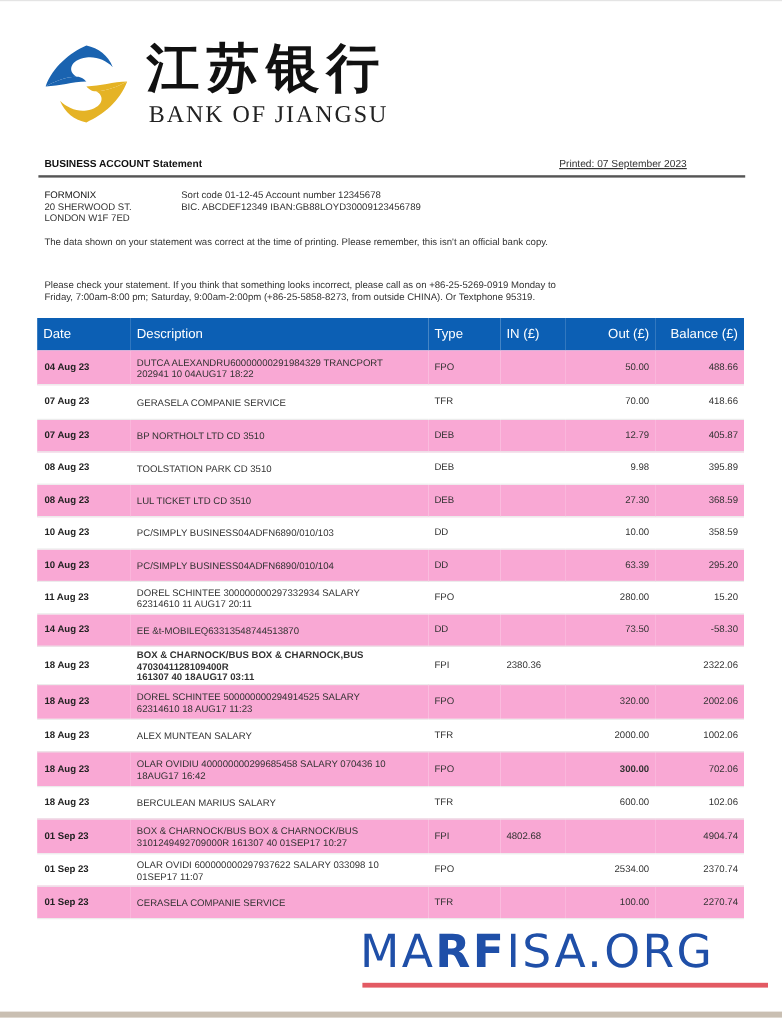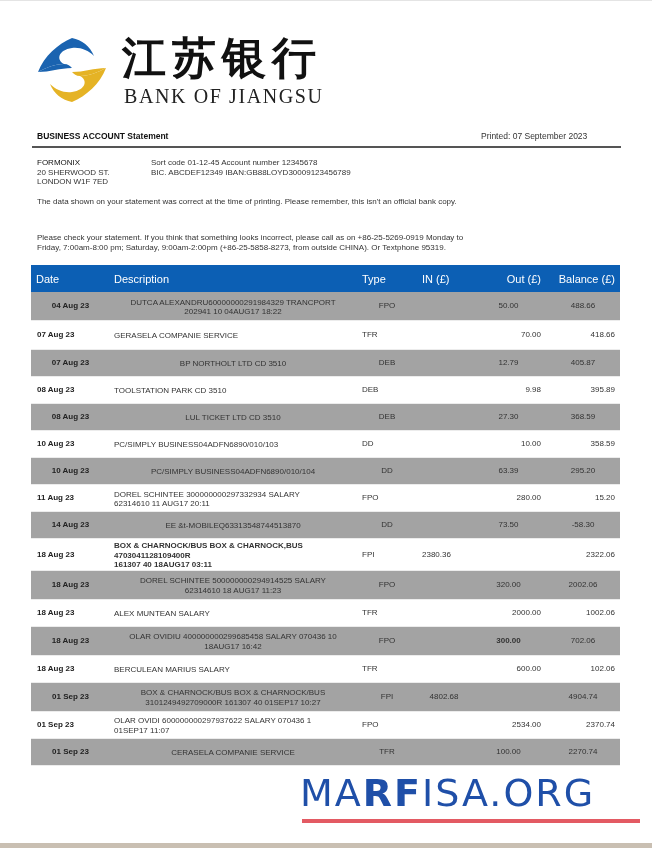--- a/index.html
+++ b/index.html
@@ -20,21 +20,21 @@
     letter-spacing: 6px; color: #111; line-height: 56px;
   }
   .logo-en {
     position: absolute; left: 88px; top: 54px;
     font-family: "Liberation Serif", serif; font-size: 20px; letter-spacing: 1.6px;
     color: #222; line-height: 24px;
   }
 
   .doc-title { position: absolute; left: 37px; top: 131px; font-size: 8.5px; font-weight: bold; color: #111; }
   .doc-title .light { font-weight: bold; }
-  .printed { position: absolute; left: 481px; top: 131px; font-size: 8.5px; color: #333; }
+  .printed { position: absolute; left: 466px; top: 131px; font-size: 8.5px; color: #333; text-decoration: underline; }
   .divider { position: absolute; left: 32px; top: 146px; width: 589px; height: 2px; background: #555; }
 
   .addr { position: absolute; left: 37px; top: 158px; font-size: 8px; line-height: 9.5px; color: #333; }
   .addr .name { font-weight: normal; color: #111; }
   .acct { position: absolute; left: 151px; top: 158px; font-size: 8px; line-height: 9.5px; color: #333; }
 
   .note1 { position: absolute; left: 37px; top: 197px; font-size: 8px; color: #333; }
   .note2 { position: absolute; left: 37px; top: 233px; width: 440px; font-size: 8px; line-height: 9.8px; color: #333; }
 
   table.stmt {
@@ -43,21 +43,21 @@
   }
   table.stmt th {
     background: #0c5fb4; color: #ffffff; font-weight: normal; font-size: 11px;
     height: 27px; padding: 0 5px; text-align: left;
   }
   table.stmt th.r { text-align: right; }
   table.stmt td {
     font-size: 8px; color: #333; padding: 0 5px; vertical-align: middle;
     border-bottom: 1px solid #ececec; line-height: 9.5px;
   }
-  table.stmt tr.alt td { background: #a3a3a3; text-align: center; }
+  table.stmt tr.alt td { background: #f9a8d4; }
   table.stmt td.date { font-weight: bold; color: #222; padding-left: 6px; }
   table.stmt td.r { text-align: right; }
   table.stmt td.desc { padding-top: 2px; }
 
   .marfisa {
     position: absolute; left: 300px; top: 770px; width: 340px; height: 54px;
   }
   .marfisa-text {
     position: absolute; left: 0; top: 0; font-family: "DejaVu Sans", sans-serif;
     font-size: 38px; color: #1f4fa8; letter-spacing: 2px; line-height: 46px;
@@ -272,21 +272,21 @@
           <div>3101249492709000R 161307 40 01SEP17 10:27</div>
         </td>
         <td style="height: 26px;">FPI</td>
         <td style="height: 26px;">4802.68</td>
         <td class="r" style="height: 26px;"></td>
         <td class="r" style="height: 26px;">4904.74</td>
       </tr>
       <tr>
         <td class="date" style="height: 24px;">01 Sep 23</td>
         <td class="desc" style="height: 24px;">
-          <div>OLAR OVIDI 600000000297937622 SALARY 070436 1</div>
+          <div>OLAR OVIDI 600000000297937622 SALARY 033098 10</div>
           <div>01SEP17 11:07</div>
         </td>
         <td style="height: 24px;">FPO</td>
         <td style="height: 24px;"></td>
         <td class="r" style="height: 24px;">2534.00</td>
         <td class="r" style="height: 24px;">2370.74</td>
       </tr>
       <tr class="alt">
         <td class="date" style="height: 24px;">01 Sep 23</td>
         <td class="desc" style="height: 24px; margin-top: 25px;">

